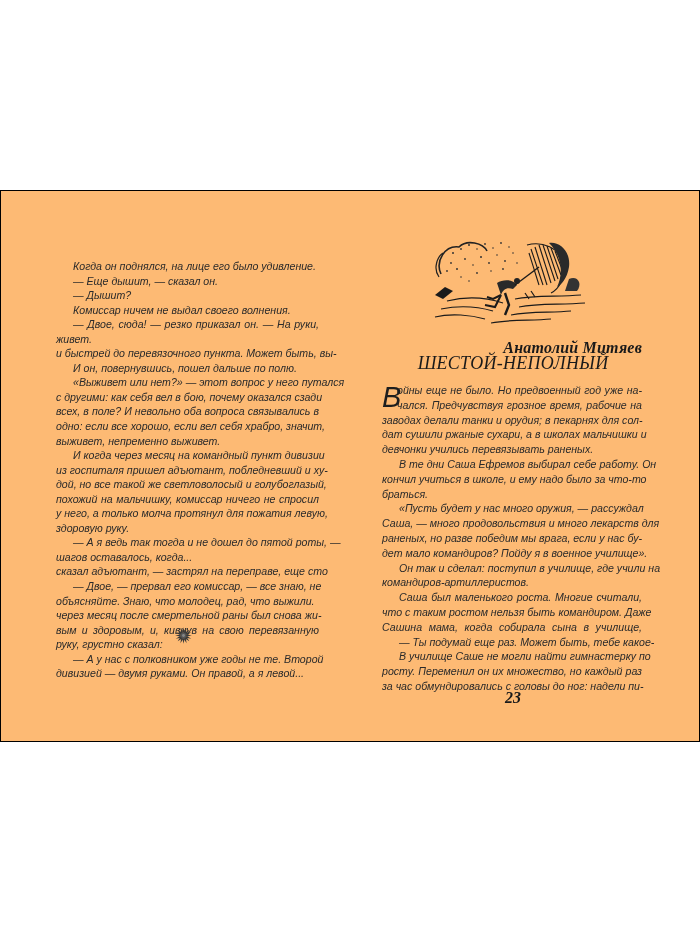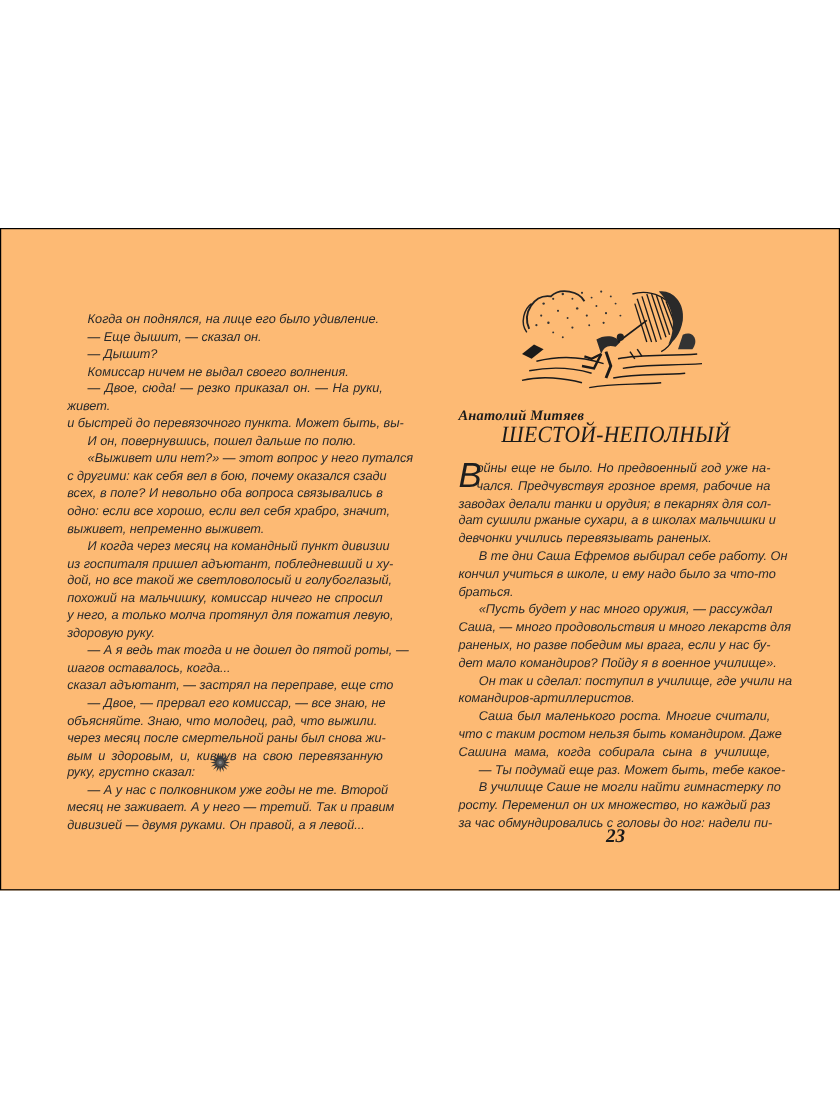--- a/index.html
+++ b/index.html
@@ -15,22 +15,22 @@
   .left { left: 55px; top: 68px; width: 263px; }
   .right { left: 381px; top: 192px; width: 260px; }
   .right .ln { height: 14.8px; line-height: 14.8px; }
   .dropcap-line { position: relative; }
   .dropcap {
     position: absolute; left: 0; top: 2px; font-size: 29px; line-height: 24px; height: 24px;
     color: #1e1e1e; font-family: "Liberation Sans", sans-serif;
   }
   .after-cap { padding-left: 15px; }
   .illustration { position: absolute; left: 430px; top: 48px; width: 158px; height: 88px; }
-  .author { position: absolute; left: 381px; top: 148px; width: 260px; text-align: left;
-    font-family: "Liberation Serif", serif; font-weight: bold; font-size: 12px; color: #1a1a1a; letter-spacing: 0.2px; }
+  .author { position: absolute; left: 381px; top: 148px; width: 260px; text-align: right;
+    font-family: "Liberation Serif", serif; font-weight: bold; font-size: 16px; color: #1a1a1a; letter-spacing: 0.2px; }
   .title { position: absolute; left: 381px; top: 161px; width: 262px; text-align: center;
     font-family: "Liberation Serif", serif; font-size: 19.5px; color: #1a1a1a; letter-spacing: 0.3px; transform: scaleX(0.92); transform-origin: center; }
   .ornament { position: absolute; left: 174px; top: 436px; width: 17px; height: 17px; }
   .page-number { position: absolute; left: 496px; top: 498px; width: 32px; text-align: center;
     font-family: "Liberation Serif", serif; font-weight: bold; font-size: 16px; color: #1a1a1a; }
 </style>
 </head>
 <body>
 
 <div class="spread">
@@ -57,21 +57,20 @@
       <span class="ln end">здоровую руку.</span>
       <span class="ln ind">— А я ведь так тогда и не дошел до пятой роты, —</span>
       <span class="ln end">шагов оставалось, когда...</span>
       <span class="ln">сказал адъютант, — застрял на переправе, еще сто</span>
       <span class="ln ind">— Двое, — прервал его комиссар, — все знаю, не</span>
       <span class="ln end">объясняйте. Знаю, что молодец, рад, что выжили.</span>
       <span class="ln">через месяц после смертельной раны был снова жи-</span>
       <span class="ln">вым и здоровым, и, кивнув на свою перевязанную</span>
       <span class="ln end">руку, грустно сказал:</span>
       <span class="ln ind">— А у нас с полковником уже годы не те. Второй</span>
-      <span class="ln">месяц не заживает. А у него — третий. Так и правим</span>
       <span class="ln end">дивизией — двумя руками. Он правой, а я левой...</span>
     </div>
 
   <div class="ornament">
     <svg width="17" height="17" viewBox="0 0 17 17">
       <g transform="translate(8.5,8.5)" fill="#3a3a3a">
         <circle r="3.2" fill="#555"></circle>
         <g id="petals">
           <polygon points="0,-8.3 1.1,-3 -1.1,-3"></polygon>
           <polygon points="0,8.3 1.1,3 -1.1,3"></polygon>

